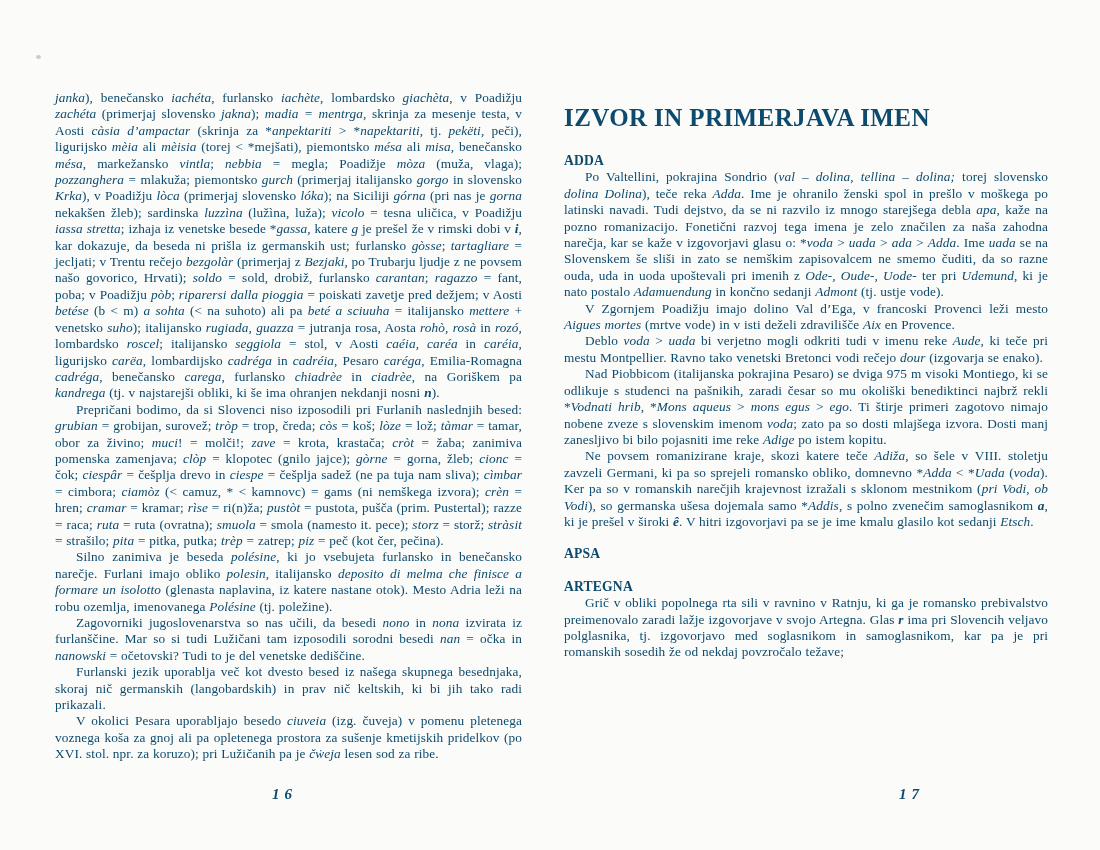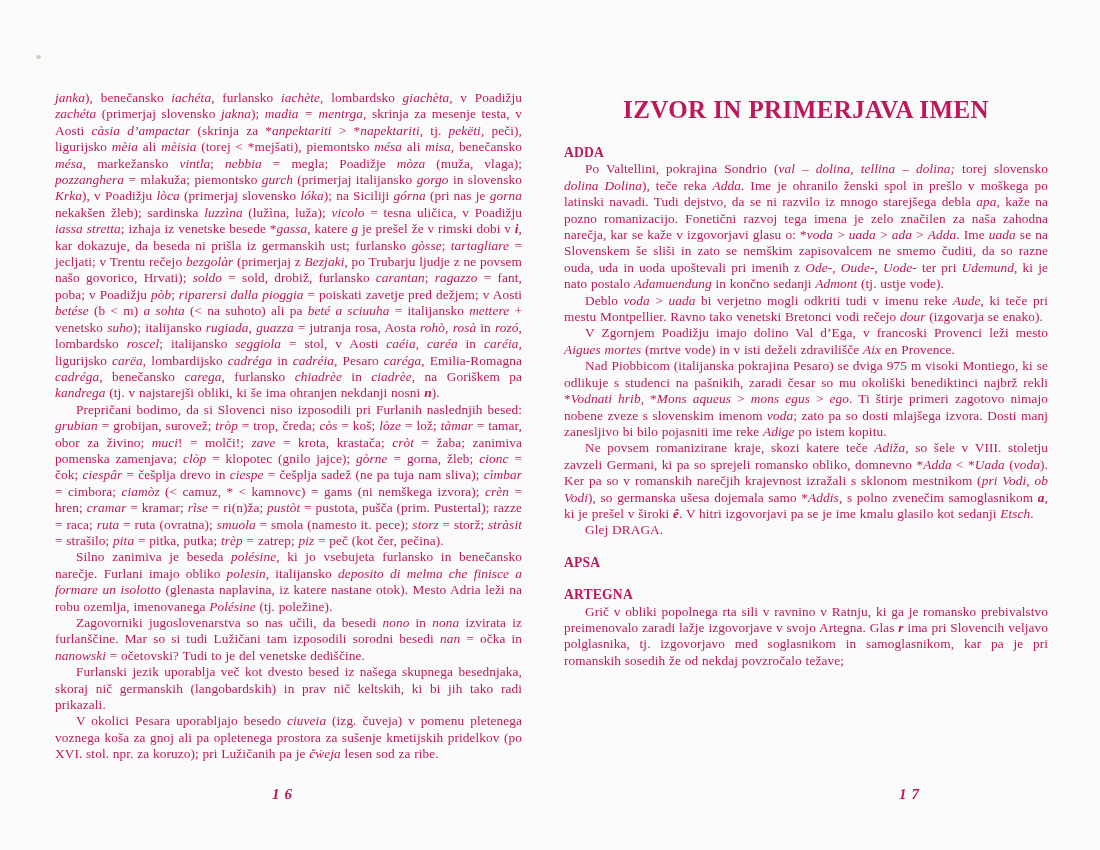--- a/index.html
+++ b/index.html
@@ -1,40 +1,40 @@
 <!DOCTYPE html>
 <html><head>
 <meta charset="utf-8">
 <style>
   html,body{margin:0;padding:0;}
   body{
     width:1100px;height:850px;overflow:hidden;
     background:#fbfbf9;
     font-family:"Liberation Serif","DejaVu Serif",serif;
   }
-  .spread{position:relative;width:1019px;height:850px;color:#be185d;}
+  .spread{position:relative;width:1019px;height:850px;color:#0c4a6e;}
   .speck{position:absolute;left:36px;top:55px;width:5px;height:4px;background:#b9b9b4;border-radius:50%;opacity:.7;filter:blur(.5px);}
   .page{position:absolute;top:0;}
   .page-left{left:55px;width:467px;}
   .page-right{left:564px;width:484px;}
   .textblock{
     text-align:justify;
     font-size:13.3px;line-height:16.4px;
     letter-spacing:.1px;
     word-spacing:.3px;
   }
   .page-left .textblock{position:absolute;top:90px;left:0;width:467px;}
   .page-right .content{position:absolute;top:92px;left:0;width:484px;}
   .para{margin:0;}
   .para.indent{text-indent:21px;}
   .bold{font-weight:bold;}
   .chapter-title{
-    margin:4px 0 21px 0;
+    margin:12px 0 21px 0;
     font-size:25px;font-weight:bold;
-    text-align:center;letter-spacing:.4px;
+    letter-spacing:.4px;
     white-space:nowrap;
   }
   .entry-heading{
     font-size:13.6px;font-weight:bold;
     margin:16px 0 0 0;letter-spacing:.2px;
   }
   .entry-heading:first-of-type{margin-top:0;}
   .pageno{
     position:absolute;top:786px;
     font-style:italic;font-weight:bold;
@@ -59,25 +59,24 @@
         <p class="para indent"><span>V okolici Pesara uporabljajo besedo </span><i>ciuveia</i><span> (izg. čuveja) v pomenu pletenega voznega koša za gnoj ali pa opletenega prostora za sušenje kmetijskih pridelkov (po XVI. stol. npr. za koruzo); pri Lužičanih pa je </span><i>čẇeja</i><span> lesen sod za ribe.</span></p>
       </div>
   </section>
 
   <section class="page page-right">
     <div class="content">
       <h1 class="chapter-title">IZVOR IN PRIMERJAVA IMEN</h1>
       <div class="textblock">
           <h2 class="entry-heading">ADDA</h2>
           <p class="para indent"><span>Po Valtellini, pokrajina Sondrio (</span><i>val</i><span> – </span><i>dolina</i><span>, </span><i>tellina</i><span> – </span><i>dolina;</i><span> torej slovensko </span><i>dolina Dolina</i><span>), teče reka </span><i>Adda</i><span>. Ime je ohranilo ženski spol in prešlo v moškega po latinski navadi. Tudi dejstvo, da se ni razvilo iz mnogo starejšega debla </span><i>apa</i><span>, kaže na pozno romanizacijo. Fonetični razvoj tega imena je zelo značilen za naša zahodna narečja, kar se kaže v izgovorjavi glasu o: *</span><i>voda</i><span> &gt; </span><i>uada</i><span> &gt; </span><i>ada</i><span> &gt; </span><i>Adda</i><span>. Ime </span><i>uada</i><span> se na Slovenskem še sliši in zato se nemškim zapisovalcem ne smemo čuditi, da so razne ouda, uda in uoda upoštevali pri imenih z </span><i>Ode-, Oude-, Uode-</i><span> ter pri </span><i>Udemund</i><span>, ki je nato postalo </span><i>Adamuendung</i><span> in končno sedanji </span><i>Admont</i><span> (tj. ustje vode).</span></p>
+          <p class="para indent"><span>V Zgornjem Poadižju imajo dolino Val d’Ega, v francoski Provenci leži mesto </span><i>Aigues mortes</i><span> (mrtve vode) in v isti deželi zdravilišče </span><i>Aix</i><span> en Provence.</span></p>
           <p class="para indent"><span>Deblo </span><i>voda</i><span> &gt; </span><i>uada</i><span> bi verjetno mogli odkriti tudi v imenu reke </span><i>Aude</i><span>, ki teče pri mestu Montpellier. Ravno tako venetski Bretonci vodi rečejo </span><i>dour</i><span> (izgovarja se enako).</span></p>
-          <p class="para indent"><span>V Zgornjem Poadižju imajo dolino Val d’Ega, v francoski Provenci leži mesto </span><i>Aigues mortes</i><span> (mrtve vode) in v isti deželi zdravilišče </span><i>Aix</i><span> en Provence.</span></p>
           <p class="para indent"><span>Nad Piobbicom (italijanska pokrajina Pesaro) se dviga 975 m visoki Montiego, ki se odlikuje s studenci na pašnikih, zaradi česar so mu okoliški benediktinci najbrž rekli *</span><i>Vodnati hrib</i><span>, *</span><i>Mons aqueus</i><span> &gt; </span><i>mons egus</i><span> &gt; </span><i>ego</i><span>. Ti štirje primeri zagotovo nimajo nobene zveze s slovenskim imenom </span><i>voda</i><span>; zato pa so dosti mlajšega izvora. Dosti manj zanesljivo bi bilo pojasniti ime reke </span><i>Adige</i><span> po istem kopitu.</span></p>
           <p class="para indent"><span>Ne povsem romanizirane kraje, skozi katere teče </span><i>Adiža</i><span>, so šele v VIII. stoletju zavzeli Germani, ki pa so sprejeli romansko obliko, domnevno *</span><i>Adda</i><span> &lt; *</span><i>Uada</i><span> (</span><i>voda</i><span>). Ker pa so v romanskih narečjih krajevnost izražali s sklonom mestnikom (</span><i>pri Vodi, ob Vodi</i><span>), so germanska ušesa dojemala samo *</span><i>Addis</i><span>, s polno zvenečim samoglasnikom </span><i class="bold">a</i><span>, ki je prešel v široki </span><i class="bold">ê</i><span>. V hitri izgovorjavi pa se je ime kmalu glasilo kot sedanji </span><i>Etsch</i><span>.</span></p>
-          <p class="para indent"><span>Glej DRAGA.</span></p>
           <h2 class="entry-heading">APSA</h2>
           <h2 class="entry-heading">ARTEGNA</h2>
           <p class="para indent"><span>Grič v obliki popolnega rta sili v ravnino v Ratnju, ki ga je romansko prebivalstvo preimenovalo zaradi lažje izgovorjave v svojo Artegna. Glas </span><i class="bold">r</i><span> ima pri Slovencih veljavo polglasnika, tj. izgovorjavo med soglasnikom in samoglasnikom, kar pa je pri romanskih sosedih že od nekdaj povzročalo težave;</span></p>
         </div>
     </div>
   </section>
 
   <div class="pageno pageno-left">16</div>
   <div class="pageno pageno-right">17</div>
 </div>

